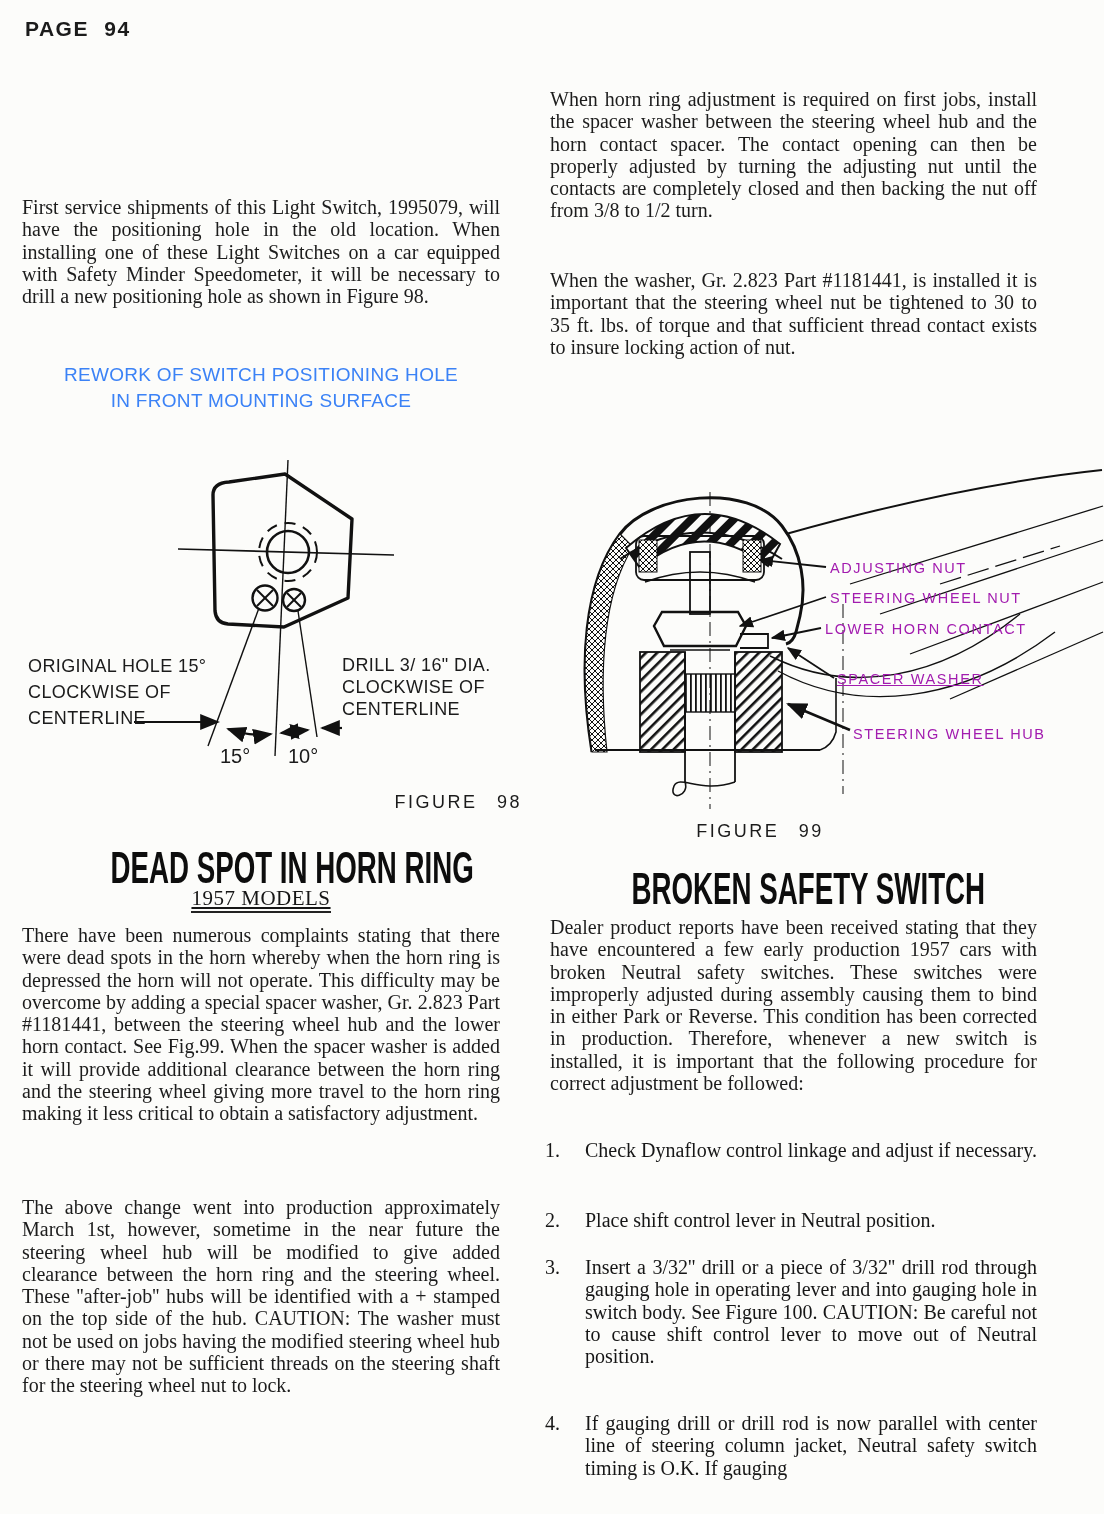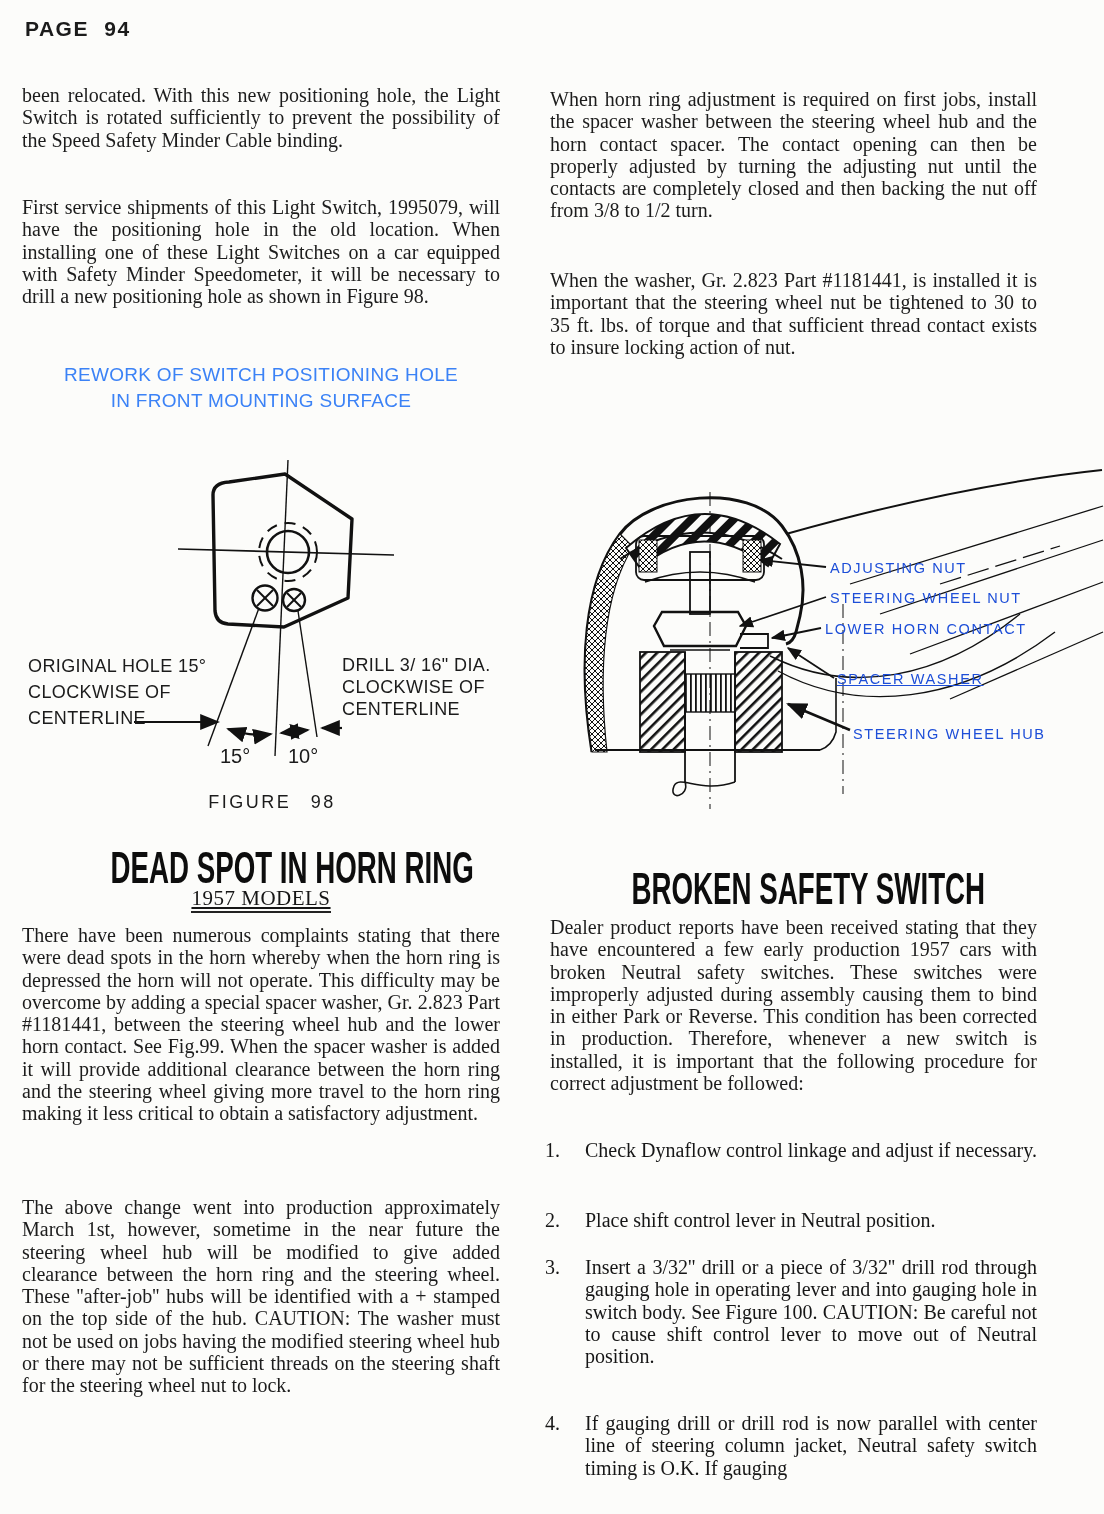--- a/index.html
+++ b/index.html
@@ -37,37 +37,36 @@
   .fig98-label {
     font-family:"Liberation Sans", sans-serif; font-size:18px; line-height:26px;
     letter-spacing:0.4px; color:#1b1b1b;
   }
   .fig98-label.right { line-height:22px; }
   .angle-label {
     font-family:"Liberation Sans", sans-serif; font-size:20px; color:#1b1b1b;
   }
   .fig99-label {
     position:absolute; font-family:"Liberation Sans", sans-serif; font-size:14.5px;
-    letter-spacing:1.6px; white-space:nowrap; color:#1d4ed8;
+    letter-spacing:1.6px; white-space:nowrap; color:#a21caf;
   }
   .list-row { position:absolute; width:492px; }
   .list-num { position:absolute; left:0; top:0; font-size:20px; }
   .list-body { margin-left:40px; font-size:20px; line-height:22.3px; text-align:justify; }
   svg { display:block; }
 </style>
 </head>
 <body>
 
 <div class="page">
 
   <div class="abs page-header" style="left:25px; top:17px;">PAGE 94</div>
 
   <div class="abs" style="left:22px; top:0; width:478px; height:1514px;">
 
-    <div class="abs body-text" style="left:0; top:84px; width:478px;">been relocated. With this new positioning hole, the Light Switch is rotated sufficiently to prevent the possibility of the Speed Safety Minder Cable binding.</div>
 
     <div class="abs body-text" style="left:0; top:196px; width:478px;">First service shipments of this Light Switch, 1995079, will have the positioning hole in the old location. When installing one of these Light Switches on a car equipped with Safety Minder Speedometer, it will be necessary to drill a new positioning hole as shown in Figure 98.</div>
 
     <div class="abs fig-heading" style="left:0; top:362px; width:478px;">
       <div>REWORK OF SWITCH POSITIONING HOLE</div>
       <div>IN FRONT MOUNTING SURFACE</div>
     </div>
 
     <div class="abs" style="left:0; top:440px; width:478px; height:350px;">
       <svg width="478" height="350" viewBox="0 0 478 350">
@@ -111,21 +110,21 @@
       <div class="abs fig98-label right" style="left:320px; top:214px;">
         <div>DRILL 3/ 16" DIA.</div>
         <div>CLOCKWISE OF</div>
         <div>CENTERLINE</div>
       </div>
 
       <div class="abs angle-label" style="left:198px; top:305px;text-align:right;">15°</div>
       <div class="abs angle-label" style="left:266px; top:305px;">10°</div>
     </div>
 
-    <div class="abs fig-caption" style="left:0; top:792px; width:500px;">FIGURE 98</div>
+    <div class="abs fig-caption" style="left:0; top:792px; width:500px;text-align:right;">FIGURE 98</div>
 
     <div class="abs big-title" style="left:0; top:843px; width:478px;">DEAD SPOT IN HORN RING</div>
 
     <div class="abs subtitle-wrap" style="left:0; top:886px; width:478px;">
       <span class="subtitle">1957 MODELS</span>
     </div>
 
     <div class="abs body-text" style="left:0; top:924px; width:478px;">There have been numerous complaints stating that there were dead spots in the horn whereby when the horn ring is depressed the horn will not operate. This difficulty may be overcome by adding a special spacer washer, Gr. 2.823 Part #1181441, between the steering wheel hub and the lower horn contact. See Fig.99.  When the spacer washer is added it will provide additional clearance between the horn ring and the steering wheel giving more travel to the horn ring making it less critical to obtain a satisfactory adjustment.</div>
 
     <div class="abs body-text" style="left:0; top:1196px; width:478px;">The above change went into production approximately March 1st, however, sometime in the near future the steering wheel hub will be modified to give added clearance between the horn ring and the steering wheel. These ''after-job'' hubs will be identified with a + stamped on the top side of the hub. CAUTION:  The washer must not be used on jobs having the modified steering wheel hub or there may not be sufficient threads on the steering shaft for the steering wheel nut to lock.</div>
@@ -210,20 +209,21 @@
         <line x1="300" y1="266" x2="238" y2="240" stroke="#111" stroke-width="2.6" marker-end="url(#arr2)"></line>
       </svg>
 
       <div class="fig99-label" style="left:280px; top:96px;">ADJUSTING NUT</div>
       <div class="fig99-label" style="left:280px; top:126px;">STEERING WHEEL NUT</div>
       <div class="fig99-label" style="left:275px; top:157px;">LOWER HORN CONTACT</div>
       <div class="fig99-label" style="left:287px; top:207px;text-decoration:underline;">SPACER WASHER</div>
       <div class="fig99-label" style="left:303px; top:262px;">STEERING WHEEL HUB</div>
     </div>
 
+    <div class="abs fig-caption" style="left:0; top:817px; width:420px;">FIGURE 99</div>
 
     <div class="abs big-title" style="left:0; top:860px; width:440px;">BROKEN SAFETY SWITCH</div>
 
     <div class="abs body-text" style="left:0; top:912px; width:487px;">Dealer product reports have been received stating that they have encountered a few early production 1957 cars with broken Neutral safety switches. These switches were improperly adjusted during assembly causing them to bind in either Park or Reverse. This condition has been corrected in production. Therefore, whenever a new switch is installed, it is important that the following procedure for correct adjustment be followed:</div>
 
     <div class="list-row" style="left:-5px; top:1135px;">
       <span class="list-num">1.</span>
       <div class="list-body">Check Dynaflow control linkage and adjust if necessary.</div>
     </div>
     <div class="list-row" style="left:-5px; top:1205px;">

